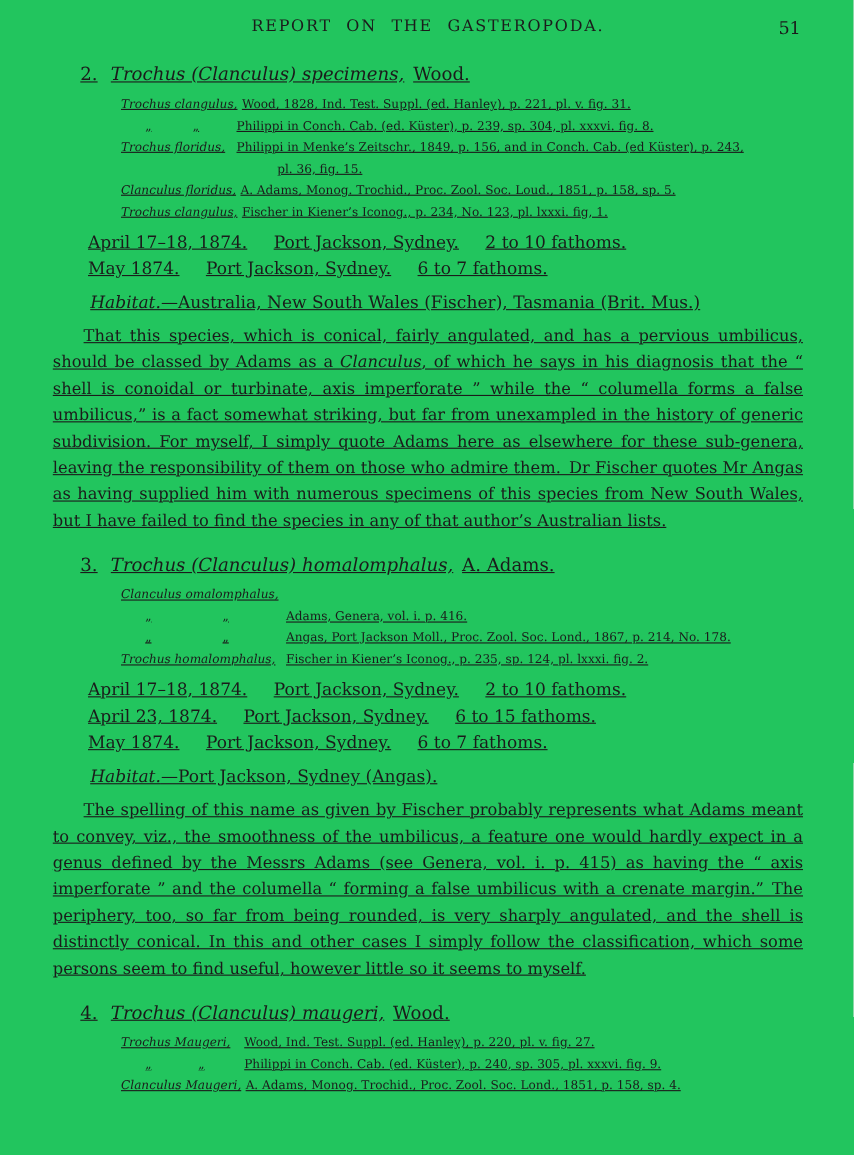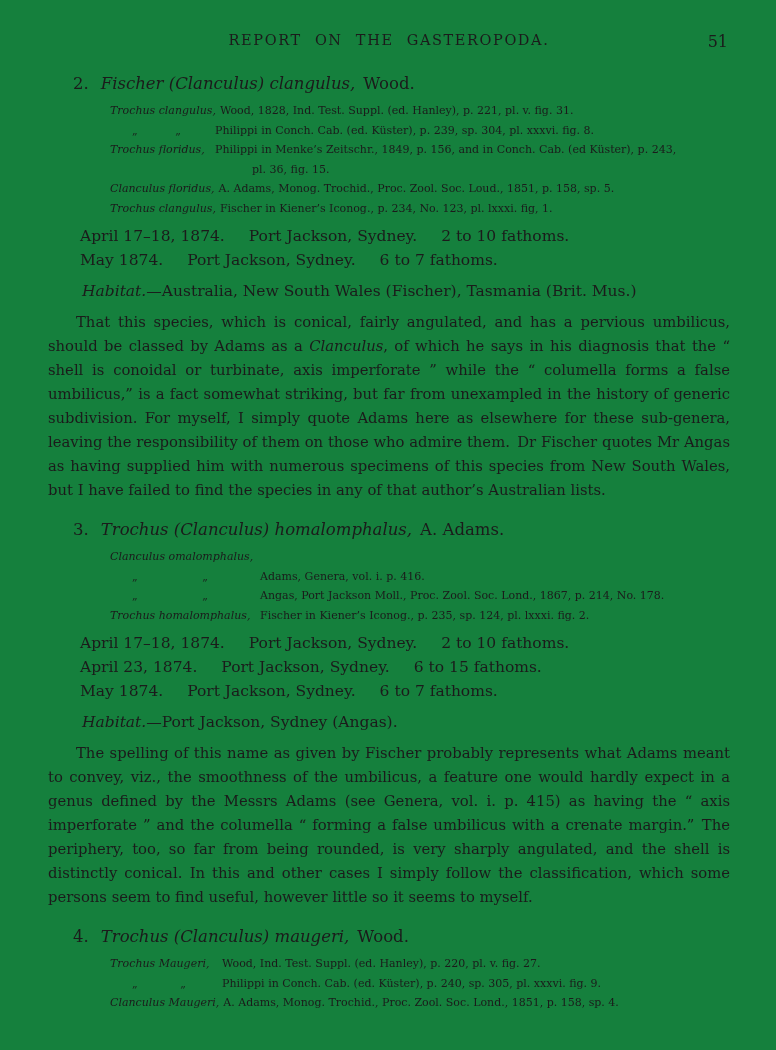--- a/index.html
+++ b/index.html
@@ -1,20 +1,21 @@
 <!DOCTYPE html>
 <html><head>
 <meta charset="utf-8">
 <style>
   html,body{margin:0;padding:0;background:#e8e8e8;}
   .page{
     width:776px;height:1050px;margin:0 auto;box-sizing:border-box;
-    background:#15803d;color:#1b1b1b;overflow:hidden;position:relative;
-    padding:32px 46px 0 48px;
+    background:#22c55e;color:#1b1b1b;overflow:hidden;position:relative;
+    padding:16px 46px 0 48px;
     font-family:"DejaVu Serif","Liberation Serif",serif;
+    text-decoration:underline;
   }
   
   .runhead{position:relative;height:22px;}
   .runhead .title{
     position:absolute;left:0;right:0;text-align:center;
     font-size:14.5px;letter-spacing:1.6px;word-spacing:7px;white-space:nowrap;
   }
   .runhead .pnum{position:absolute;right:2px;top:0;font-size:16px;}
   
   .sec-heading{display:flex;align-items:baseline;margin:18px 0 0 25px;font-size:16.5px;line-height:20px;white-space:nowrap;}
@@ -49,21 +50,21 @@
 <div class="page">
 
   <div class="runhead">
     <div class="title">REPORT ON THE GASTEROPODA.</div>
     <div class="pnum">51</div>
   </div>
 
   <div class="sec sec-2">
     <div class="sec-heading">
       <span class="sec-num">2.</span>
-      <span class="sec-name">Fischer (Clanculus) clangulus,</span>
+      <span class="sec-name">Trochus (Clanculus) specimens,</span>
       <span class="sec-author">Wood.</span>
     </div>
     <div class="cits">
       <div class="cit-row">
         <span class="cit-label">Trochus clangulus,</span>
         <span class="cit-text">Wood, 1828, Ind. Test. Suppl. (ed. Hanley), p. 221, pl. v. fig. 31.</span>
       </div>
       <div class="cit-row">
         <span class="cit-label ditto">
             <span>„</span>

